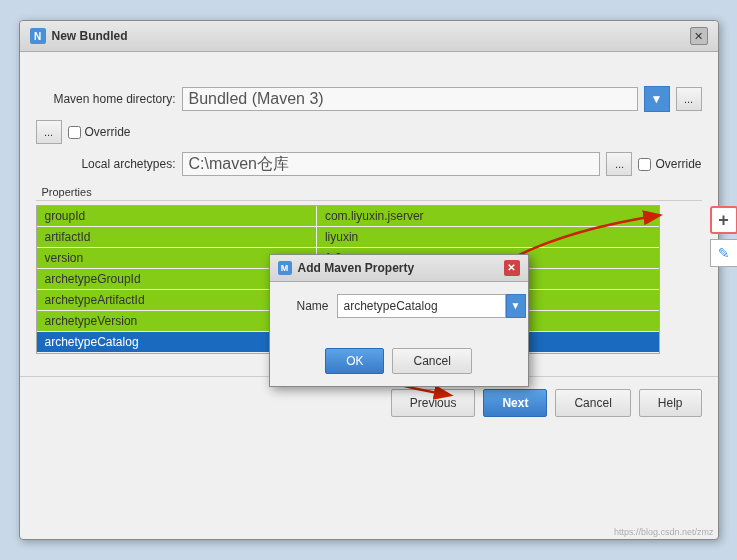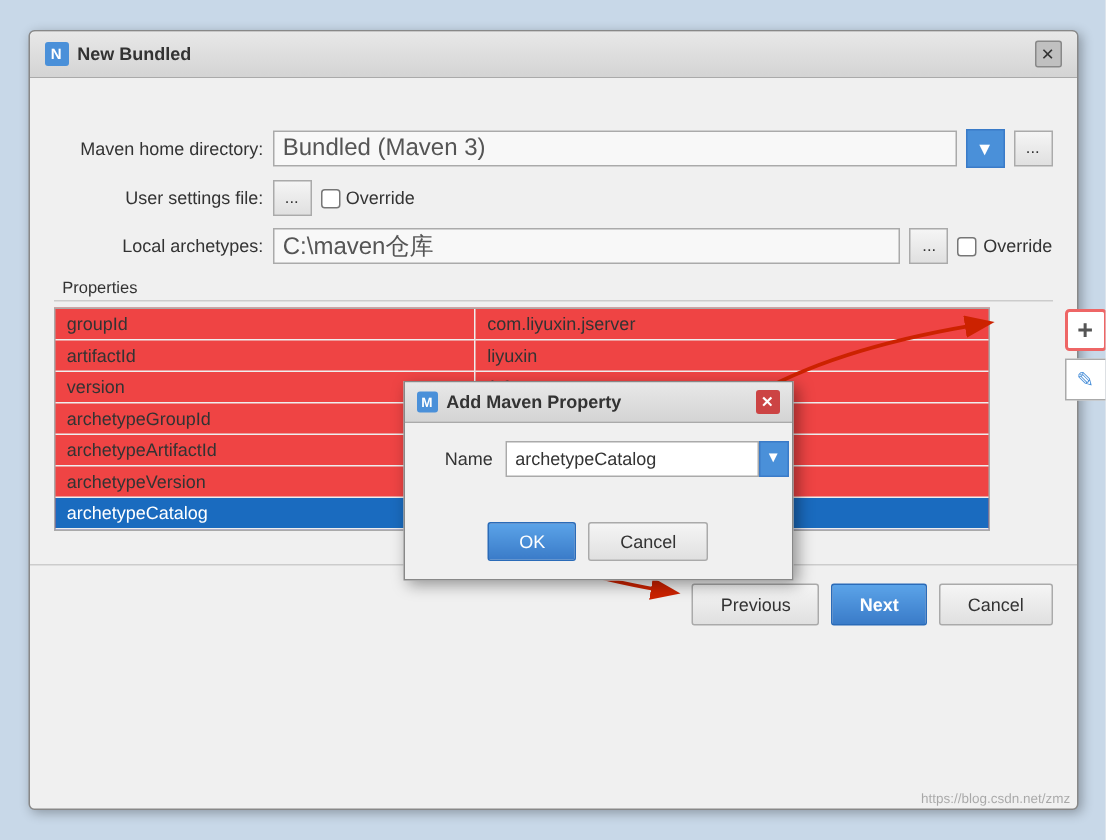--- a/index.html
+++ b/index.html
@@ -120,21 +120,21 @@
       color: #333;
     }
     .version-text {
       margin-left: 148px;
       font-size: 11px;
       color: #555;
       margin-bottom: 8px;
     }
     .properties-section {
       border: 1px solid #aaa;
-      background: #ef4444;
+      background: #84cc16;
       margin-top: 4px;
       position: relative;
     }
     .properties-label {
       padding: 2px 6px;
       font-size: 11px;
       color: #333;
       background: #f0f0f0;
       border-bottom: 1px solid #ccc;
     }
@@ -366,21 +366,20 @@
     <div class="form-row">
       <span class="form-label">Maven home directory:</span>
       <input class="form-input" type="text" value="Bundled (Maven 3)" style="flex: 1 1 0%;">
       <div class="dropdown-btn">
         <span>▼</span>
       </div>
       <div class="browse-btn">...</div>
     </div>
 
     <div class="form-row">
-      <span class="form-label">User settings file:</span>
       <div class="browse-btn">...</div>
       <label class="checkbox-label">
         <input type="checkbox" style="">
         <span>Override</span>
       </label>
     </div>
 
     <div class="form-row">
       <span class="form-label">Local archetypes:</span>
       <input class="form-input" type="text" value="C:\maven仓库" style="flex: 1 1 0%;">
@@ -429,20 +428,21 @@
       </div>
       <div class="add-btn">+</div>
       <div class="edit-btn">✎</div>
     </div>
   </div>
 
   <div class="footer">
     <button class="footer-btn">Previous</button>
     <button class="footer-btn primary">Next</button>
     <button class="footer-btn">Cancel</button>
+    <button class="footer-btn">Help</button>
   </div>
 
   <div class="overlay">
     <div class="dialog">
       <div class="dialog-title">
         <div class="dialog-title-icon">
           <span>M</span>
         </div>
         <span>Add Maven Property</span>
         <div class="dialog-close">✕</div>

